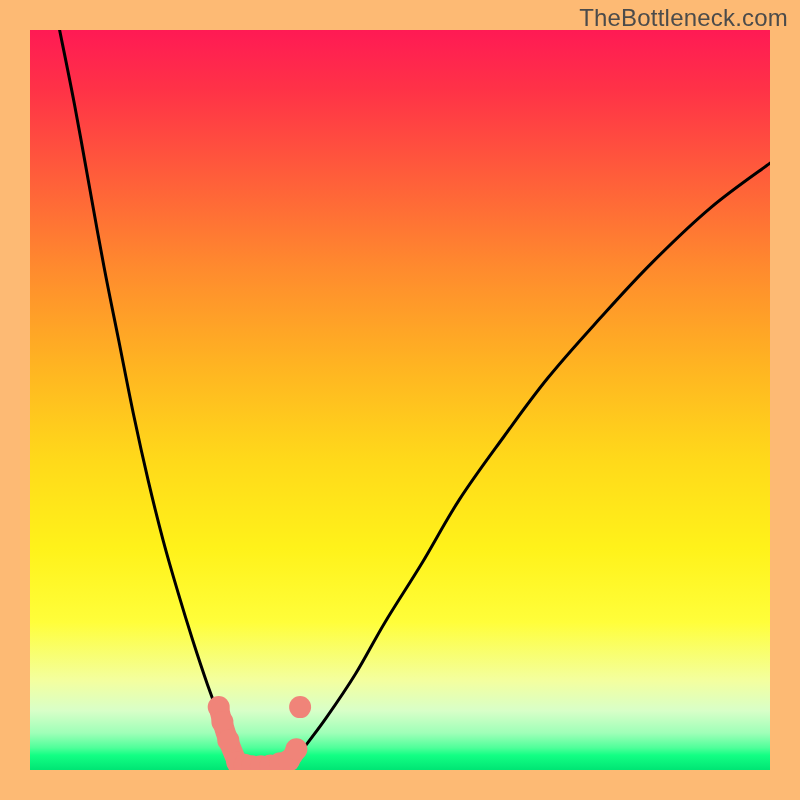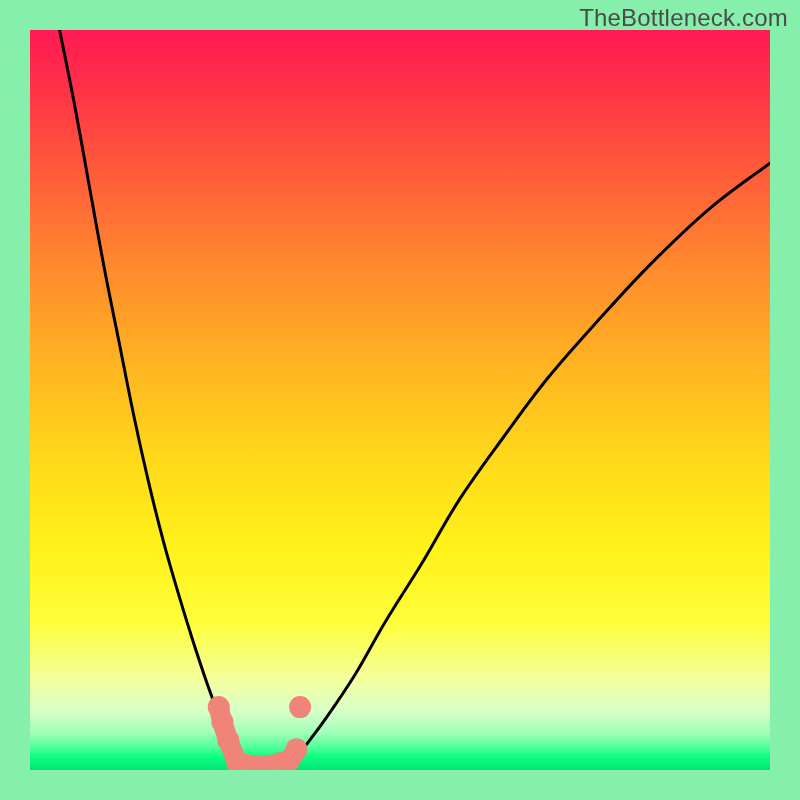--- a/index.html
+++ b/index.html
@@ -10,21 +10,21 @@
     overflow: hidden;
     background: #000;
     font-family: Arial, Helvetica, sans-serif;
   }
   .frame {
     position: absolute;
     top: 0;
     left: 0;
     width: 800px;
     height: 800px;
-    background: #86efac;
+    background: #fdba74;
   }
   .plot-area {
     position: absolute;
     top: 30px;
     left: 30px;
     width: 740px;
     height: 740px;
     background: linear-gradient(to bottom,
       #ff1a54 0%,
       #ff3247 8%,

